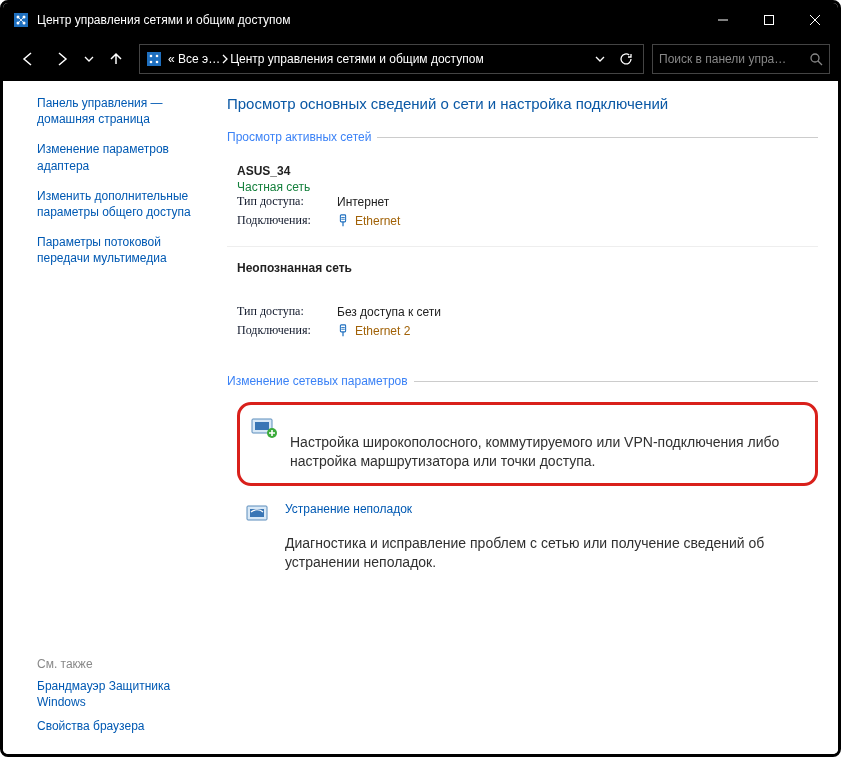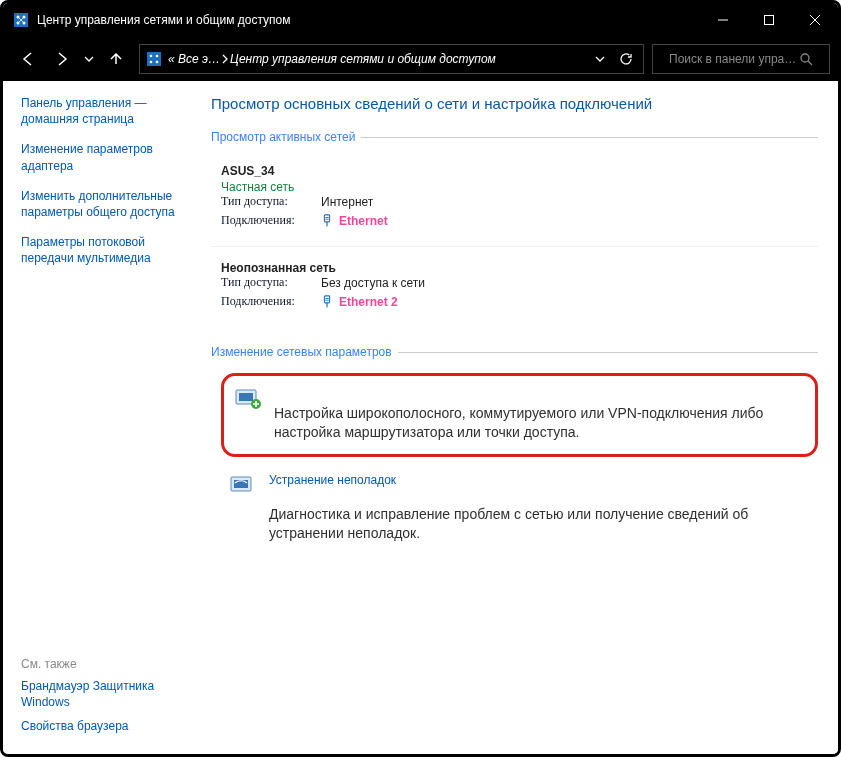--- a/index.html
+++ b/index.html
@@ -42,38 +42,39 @@
   .addr {
     flex:1;
     border:1px solid #444;
     height:30px;
     margin:0 8px 0 6px;
     display:flex; align-items:center;
     padding:0 4px 0 6px;
     color:#fff; font-size:12px;
   }
   .addr .mini-icon{width:16px;height:16px;margin-right:6px;}
-  .addr .seg{display:flex;align-items:flex-end;gap:3px;font-style:italic;}
+  .addr .seg{display:flex;align-items:flex-end;gap:3px;}
   .addr .chev{width:10px;display:flex;justify-content:center;}
   .addr .spacer{flex:1;}
   .addr .endbtn{width:26px;display:flex;justify-content:center;}
   .search {
     width:178px; height:30px;
     border:1px solid #444;
     display:flex; align-items:center;
     color:#888; font-size:12px;
-    padding:0 16px;
+    padding:0 6px;
   }
   .search span{flex:1;overflow:hidden;text-overflow:ellipsis;white-space:nowrap;}
   .search svg{stroke:#888;fill:none;}
   
   .content {
     display:flex;
     height:calc(100% - 78px);
     background:#fff;
+    padding-left:16px;
   }
   .side {
     width:208px;
     padding:14px 12px 10px 18px;
     display:flex; flex-direction:column;
   }
   .side a, .side .slink, .seealso a {
     color:#0059B3;
     text-decoration:none;
     font-size:12px;
@@ -99,28 +100,28 @@
   fieldset.group legend {
     color:#3b82f6;
     padding:0 6px 0 0;
     font-size:12px;
   }
   .net {
     display:flex;
     padding:8px 0 14px 10px;
     flex-direction:column;
   }
-  .net + .net {border-top:1px solid #eee;padding-top:14px;}
+  .net + .net {border-top:1px solid #eee;padding-top:14px;gap:29px;}
   .net .left {flex:1;}
   .net .left .name{font-weight:600;font-size:12px;}
   .net .left .kind{color:#15803d;font-size:12px;margin-top:2px;}
   .net .right{width:245px;font-size:12px;}
   .net .row{display:flex;align-items:center;margin-bottom:4px;}
   .net .row .lab{width:100px;color:#0f172a;font-family:Liberation Serif, serif;}
-  .net .row .val a{color:#ec4899;text-decoration:none;display:flex;gap:6px;font-weight:bold;}
+  .net .row .val a{color:#a16207;text-decoration:none;display:flex;gap:6px;}
   .plug-icon{width:12px;height:14px;}
   
   .task {
     display:flex;
     gap:12px;
     padding:6px 8px 10px 18px;
     border-radius:10px;
   }
   .task.highlight {
     border:3px solid #D9201B;

